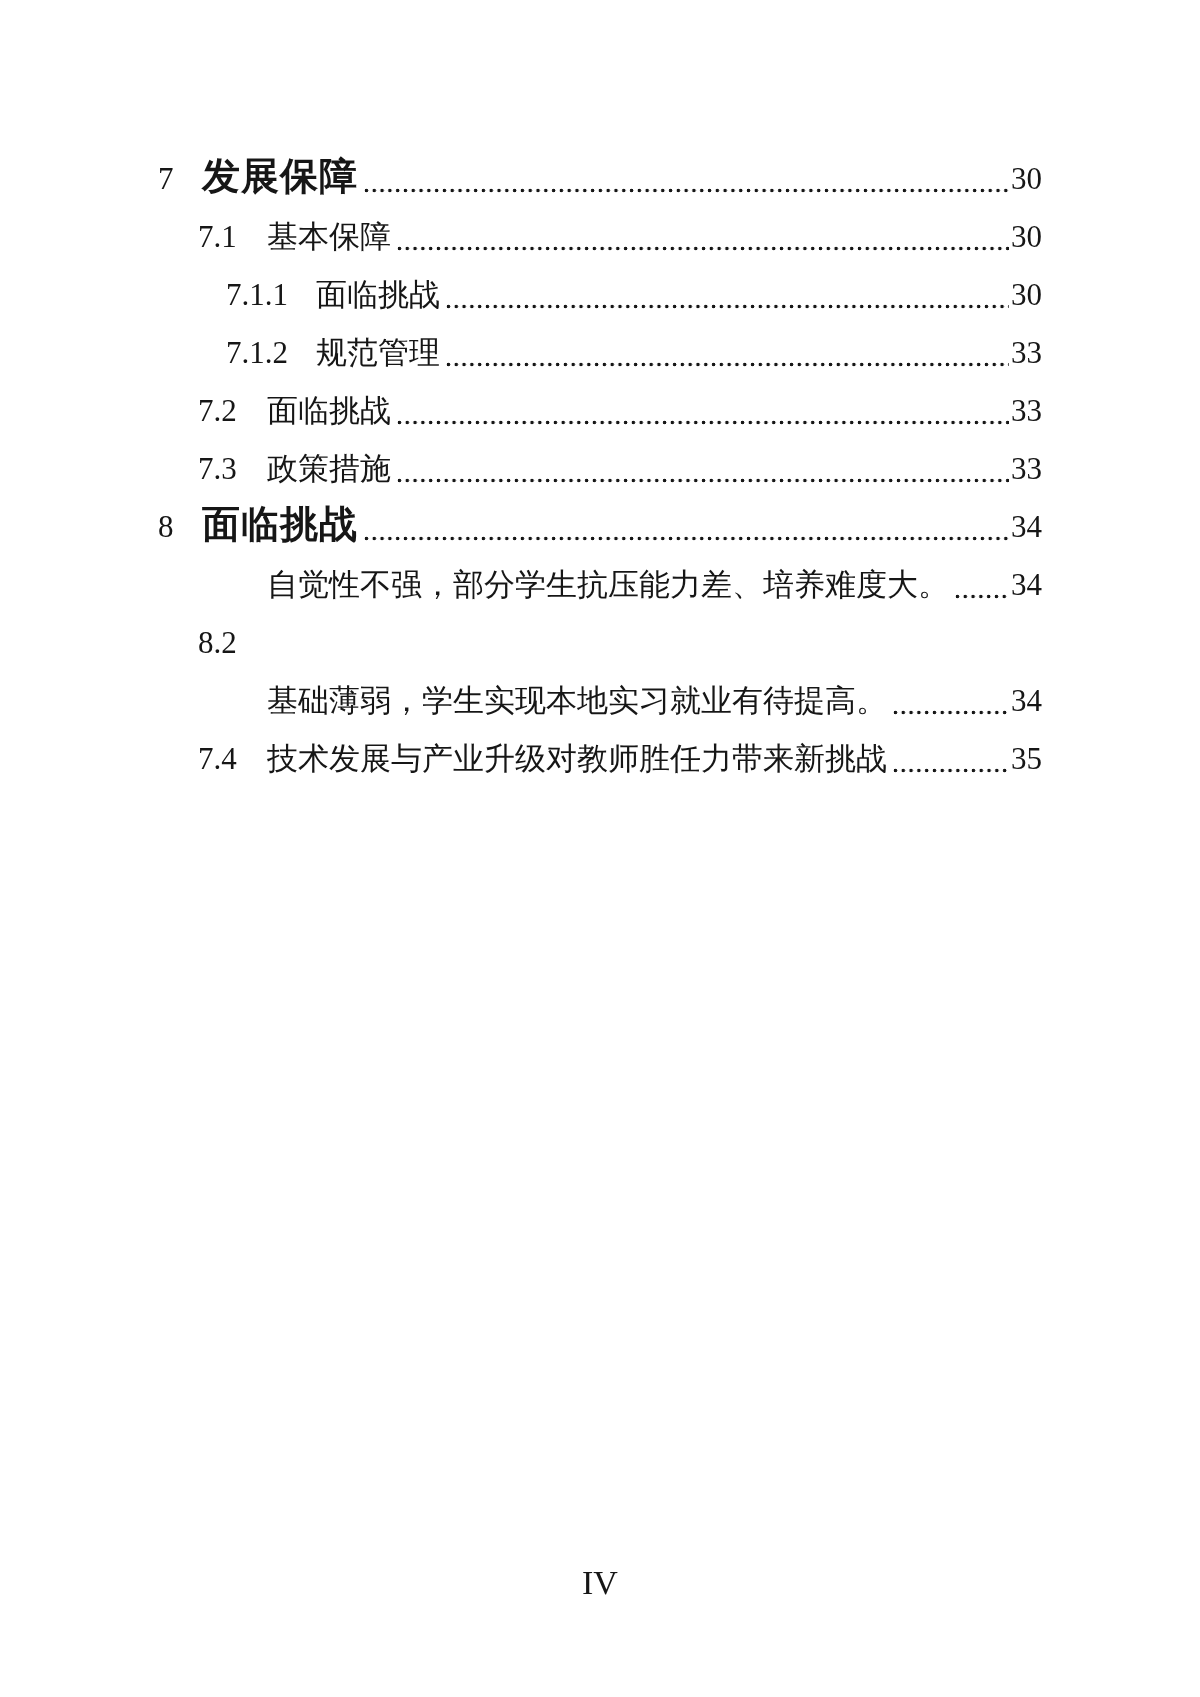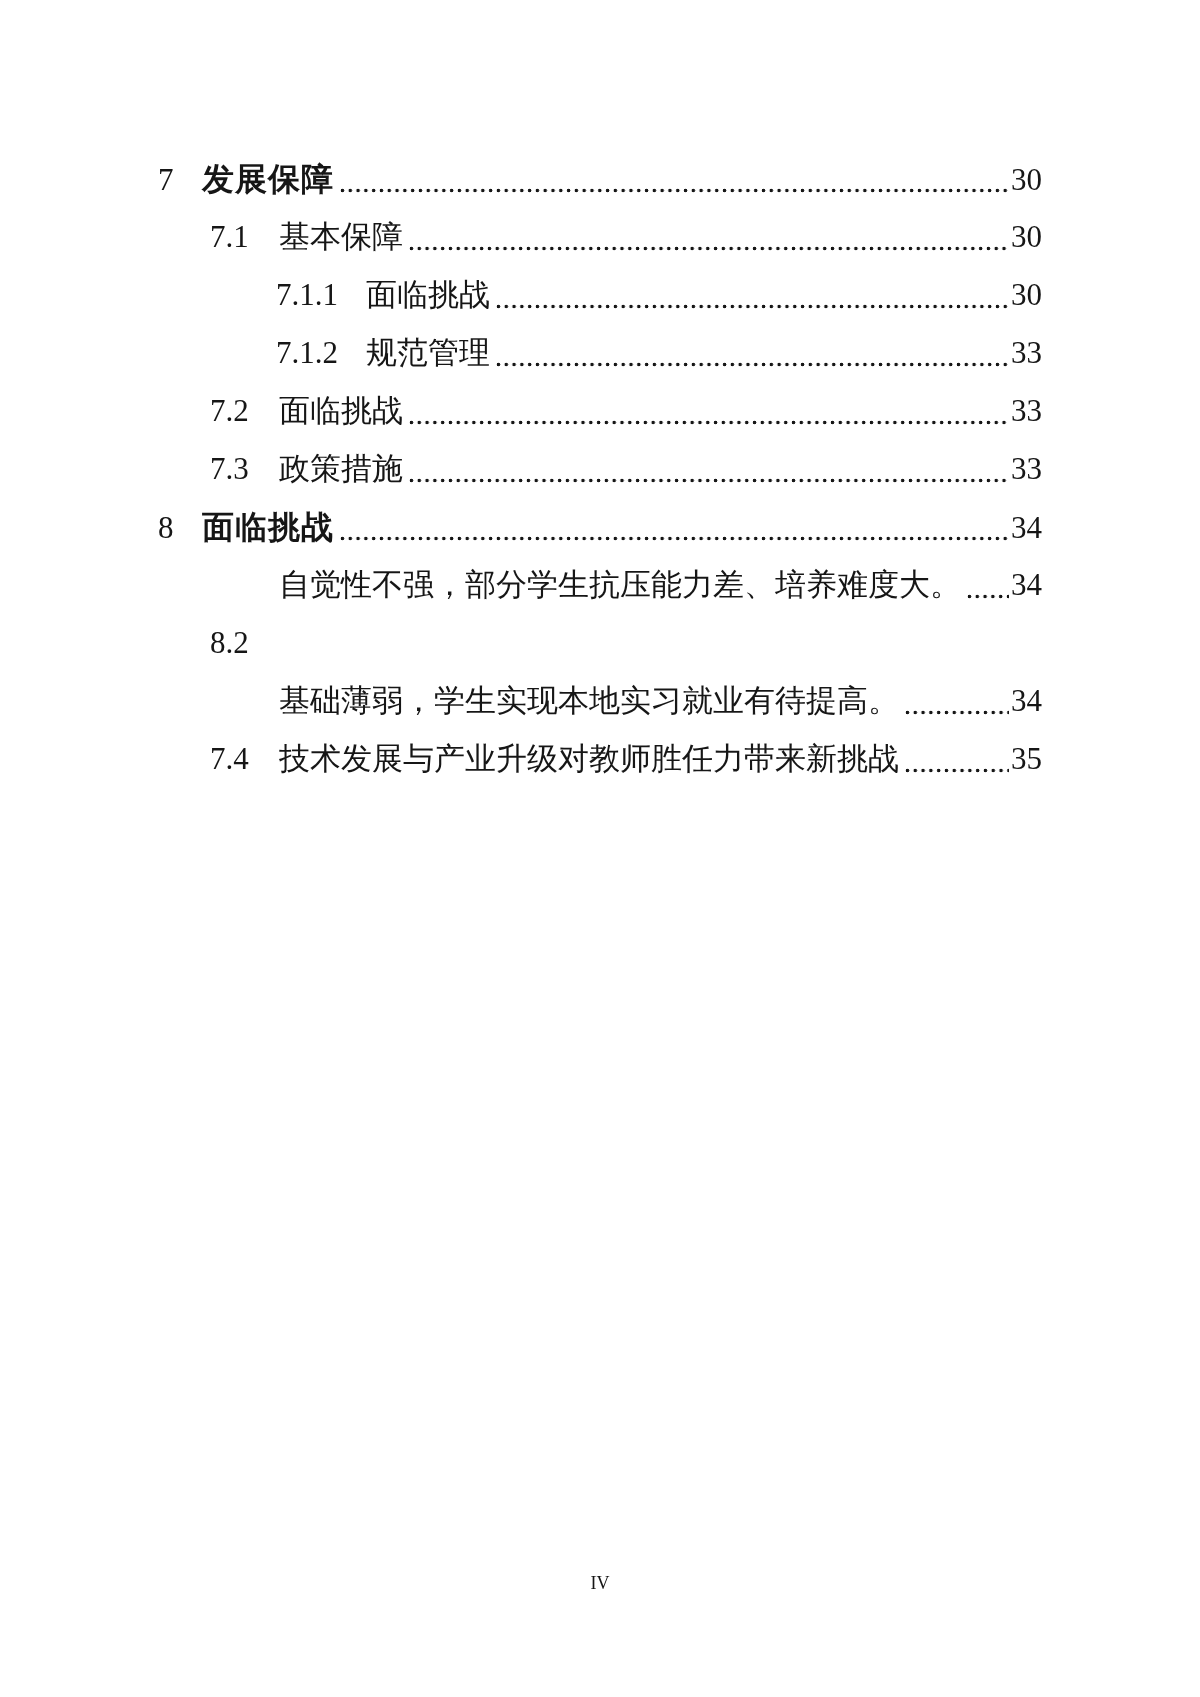--- a/index.html
+++ b/index.html
@@ -31,29 +31,29 @@
     height: 58px;
     line-height: 58px;
     font-size: 31px;
     white-space: nowrap;
   }
   .num {
     flex: 0 0 auto;
     font-family: "Liberation Serif", serif;
   }
   .level1 > .num { width: 44px; }
-  .level2 > .num { width: 69px; margin-left: 52px; }
-  .level3 > .num { width: 90px; margin-left: 118px; }
+  .level2 > .num { width: 69px; margin-left: 40px; }
+  .level3 > .num { width: 90px; margin-left: 68px; }
   .title {
     flex: 0 0 auto;
   }
   .bold > .title {
     font-weight: bold;
-    font-family: Liberation Serif, serif;
-    font-size: 32px;
+    font-family: Liberation Mono, monospace;
+    font-size: 38px;
     letter-spacing: 1px;
   }
   
   .fill {
     flex: 1 1 auto;
     white-space: normal;
     text-align: justify;
     text-align-last: justify;
     overflow: hidden;
   }
@@ -71,21 +71,21 @@
   .pagenum {
     flex: 0 0 auto;
     font-family: "Liberation Serif", serif;
   }
   .footer {
     position: absolute;
     top: 1569px;
     left: 0;
     width: 1200px;
     text-align: center;
-    font-size: 18px;
+    font-size: 34px;
     line-height: 28px;
     font-family: "Liberation Serif", serif;
   }
 </style>
 </head>
 <body>
 
 <div class="page">
   <div class="toc" id="toc">
       <div class="toc-row level1 bold">

